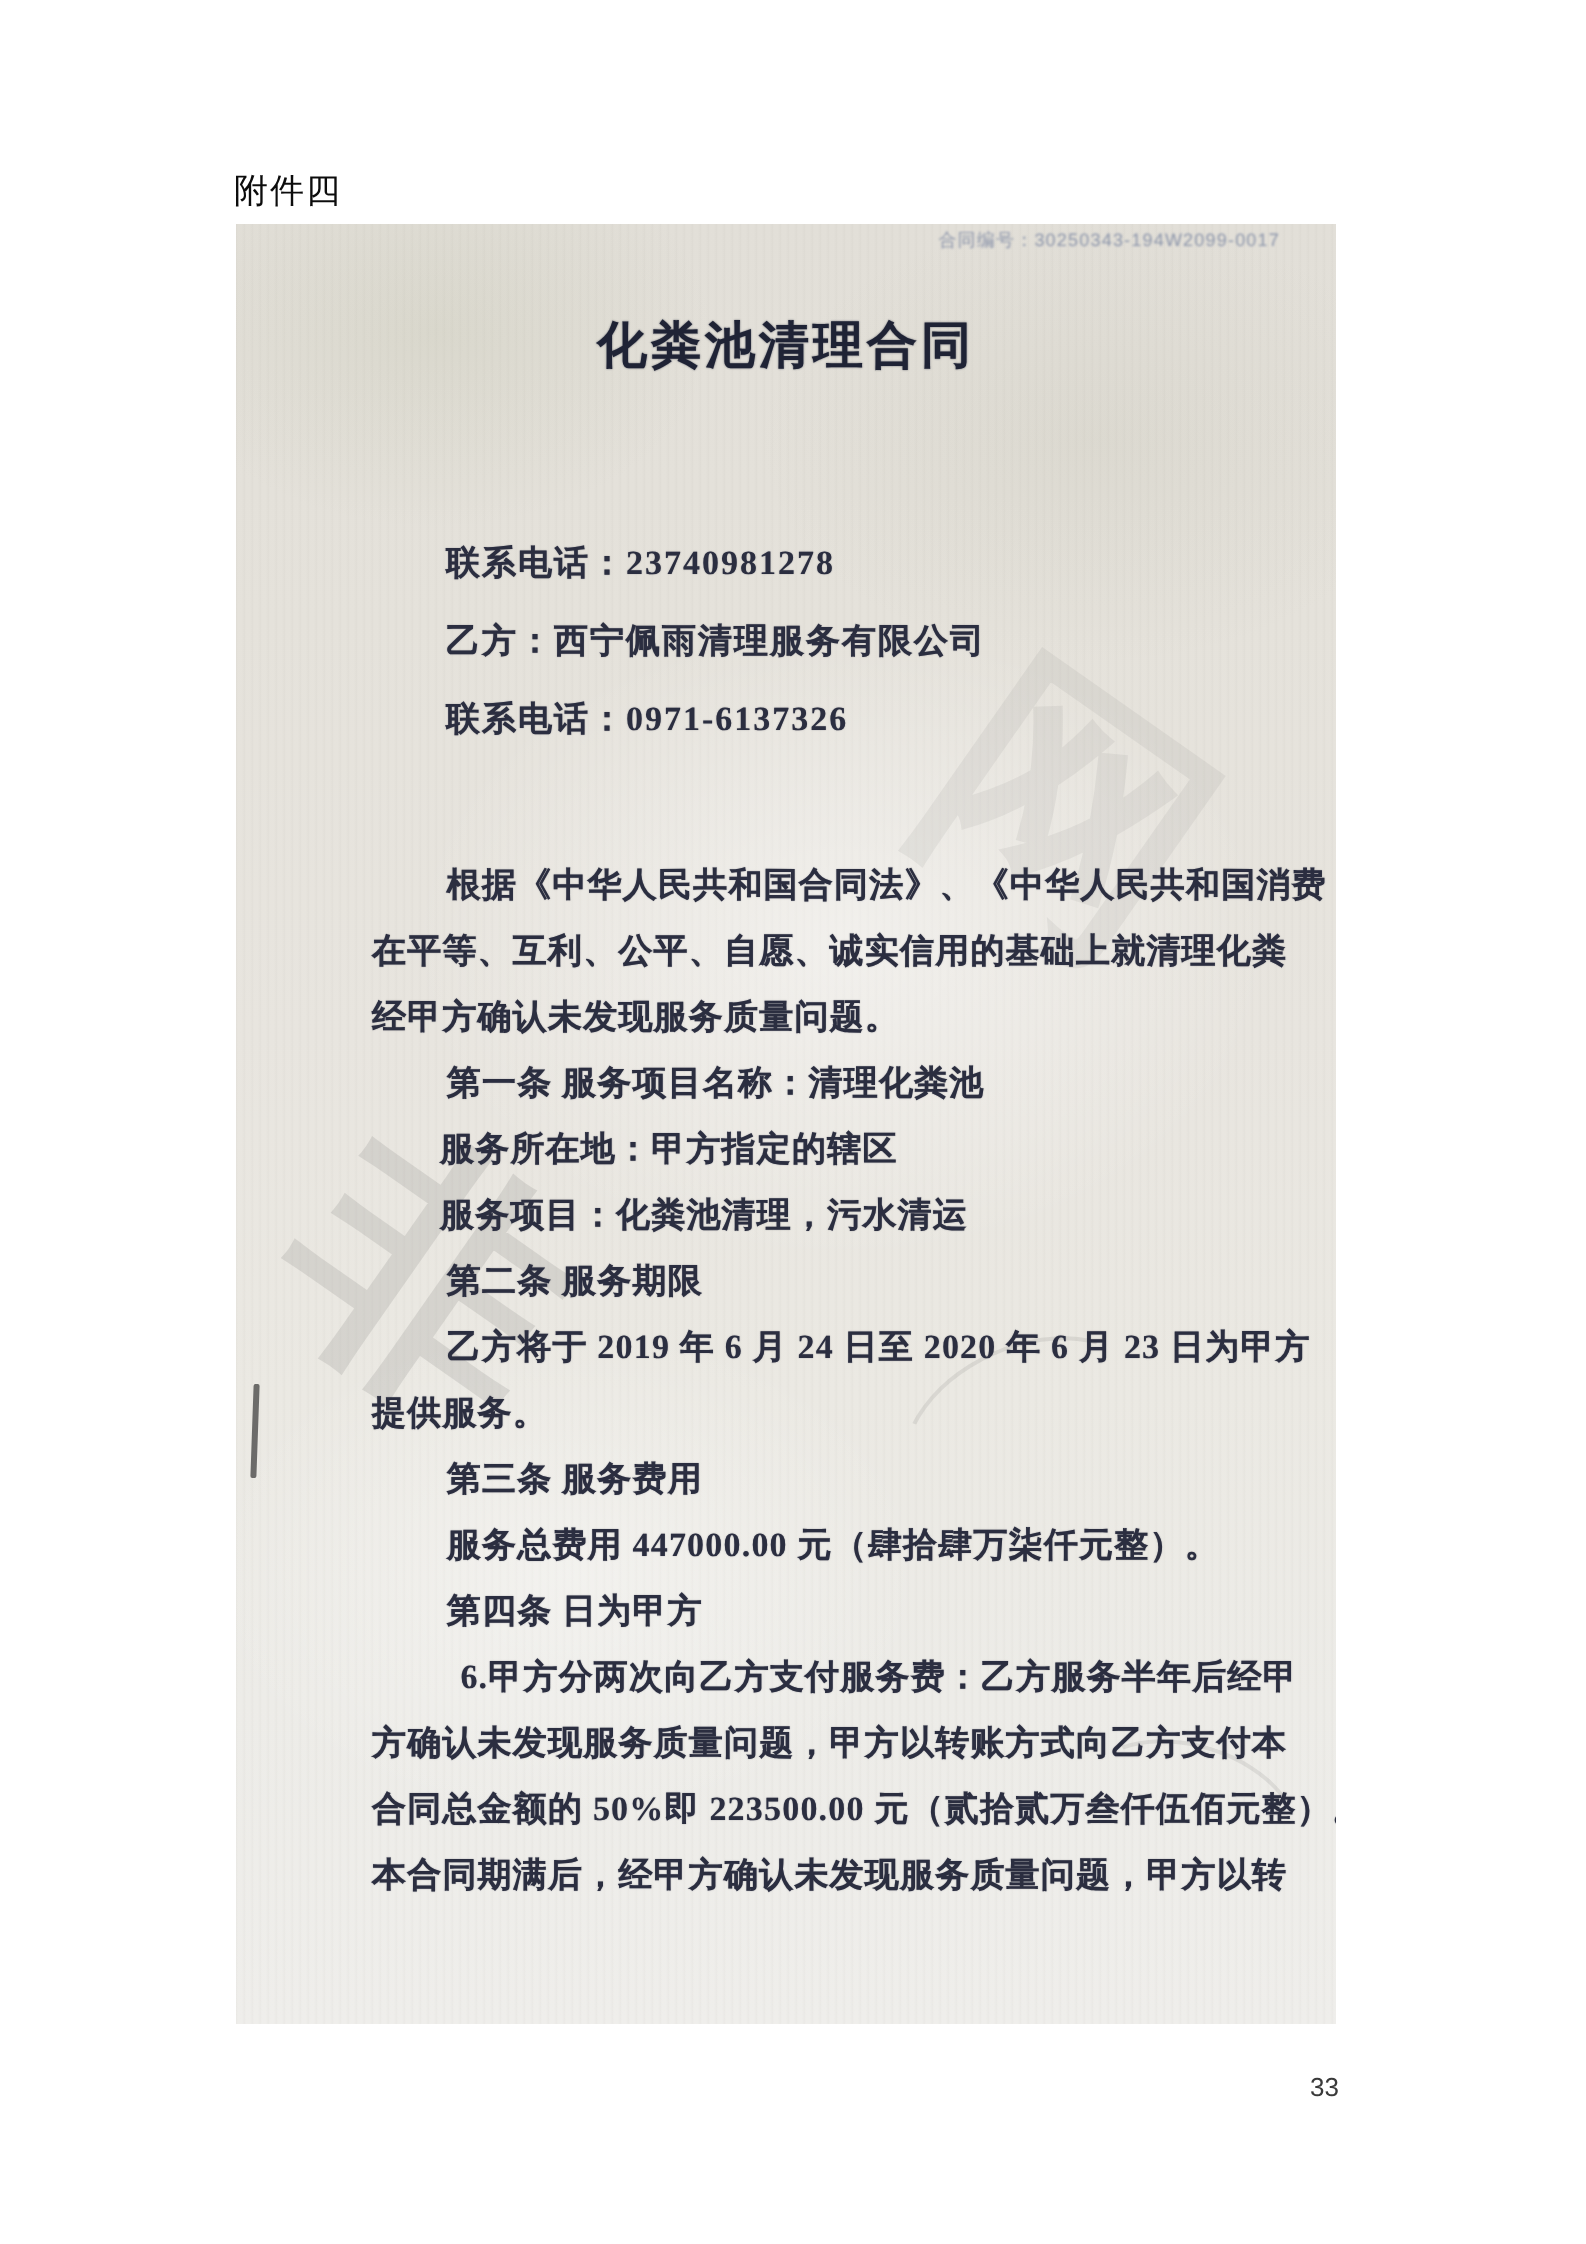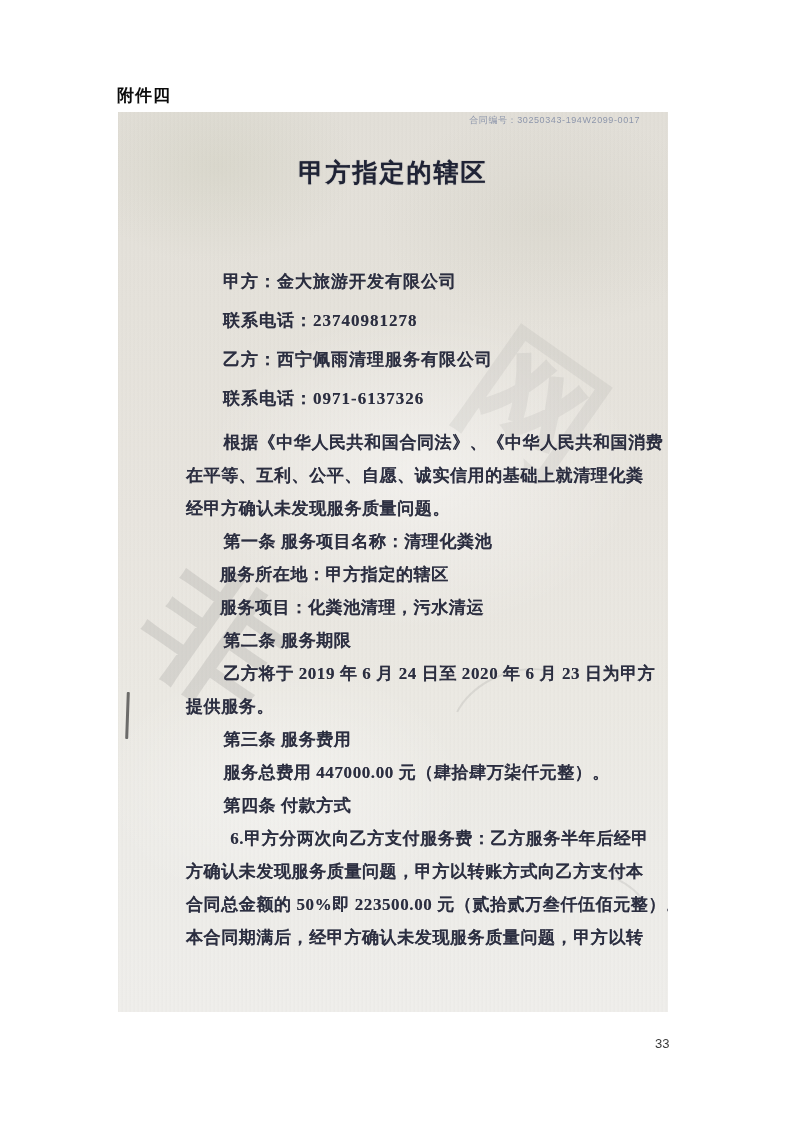--- a/index.html
+++ b/index.html
@@ -5,21 +5,21 @@
   html,body{margin:0;padding:0;background:#ffffff;}
   .page{
     position:relative;
     width:793px;height:1122px;
     background:#ffffff;
     overflow:hidden;
     font-family:"Liberation Serif", serif;
   }
   .attachment-label{
     position:absolute;left:117px;top:84px;
-    font-size:17px;font-weight:bold;color:#0c0c0c;
+    font-size:17px;font-weight:normal;color:#0c0c0c;
     letter-spacing:1px;
   }
   
   .scan{
     position:absolute;left:118px;top:112px;width:550px;height:900px;
     background:linear-gradient(180deg,#e2dfd8 0%,#e5e2db 22%,#e8e5df 45%,#ebe9e3 65%,#edece8 82%,#efeeeb 100%);
     overflow:hidden;
   }
   .scan-texture{
     position:absolute;inset:0;pointer-events:none;
@@ -106,25 +106,24 @@
     <div class="scan-texture"></div>
 
     <div class="watermark-glyph wm-1">非</div>
     <div class="watermark-glyph wm-2">网</div>
     <div class="pencil-arc arc-1"></div>
     <div class="pencil-arc arc-2"></div>
     <div class="stray-mark"></div>
 
     <div class="serial">合同编号：30250343-194W2099-0017</div>
 
-    <div class="doc-title">甲方指定的辖区</div>
+    <div class="doc-title">化粪池清理合同</div>
 
     <div class="contact-block">
 
-        <div class="contact-line">甲方：金大旅游开发有限公司</div>
 
         <div class="contact-line">联系电话：23740981278</div>
 
         <div class="contact-line">乙方：西宁佩雨清理服务有限公司</div>
 
         <div class="contact-line">联系电话：0971-6137326</div>
       </div>
 
     <div class="body-block">
 
@@ -144,21 +143,21 @@
         <div class="body-line indent">第二条 服务期限</div>
 
         <div class="body-line indent">乙方将于 2019 年 6 月 24 日至 2020 年 6 月 23 日为甲方</div>
 
         <div class="body-line">提供服务。</div>
 
         <div class="body-line indent">第三条 服务费用</div>
 
         <div class="body-line indent">服务总费用 447000.00 元（肆拾肆万柒仟元整）。</div>
 
-        <div class="body-line indent">第四条 付款方式</div>
+        <div class="body-line indent">第四条 日为甲方</div>
 
         <div class="body-line indent-lg">6.甲方分两次向乙方支付服务费：乙方服务半年后经甲</div>
 
         <div class="body-line">方确认未发现服务质量问题，甲方以转账方式向乙方支付本</div>
 
         <div class="body-line">合同总金额的 50%即 223500.00 元（贰拾贰万叁仟伍佰元整）。</div>
 
         <div class="body-line">本合同期满后，经甲方确认未发现服务质量问题，甲方以转</div>
       </div>
 

